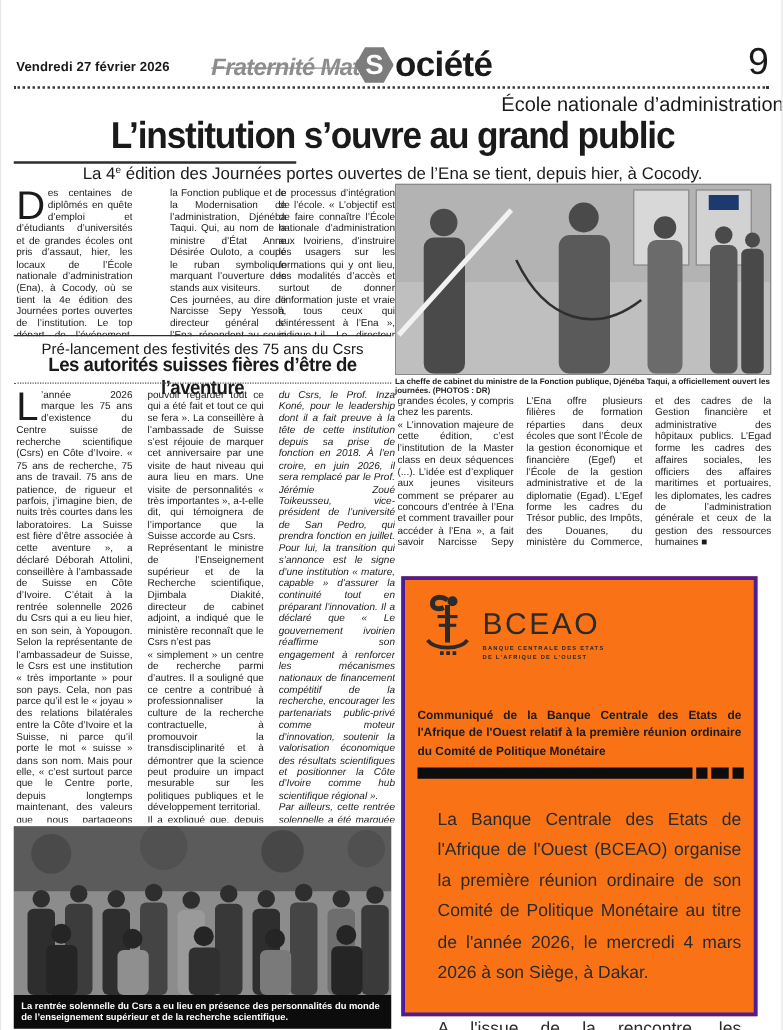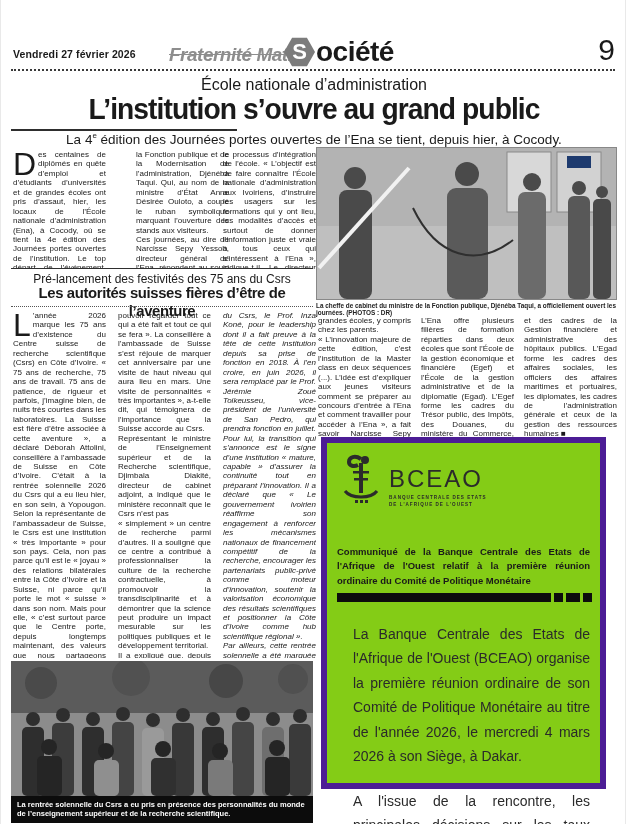--- a/index.html
+++ b/index.html
@@ -18,21 +18,21 @@
   .section { left:283px; top:36px; display:flex; align-items:center; }
   .hex { width:31px; height:31px; background:#7c7c7c; color:#fff;
     clip-path:polygon(26% 4%, 74% 4%, 100% 50%, 74% 96%, 26% 96%, 0% 50%);
     display:flex; align-items:center; justify-content:center;
     font-size:22px; font-weight:bold; }
   .section-rest { font-size:28px; font-weight:bold; letter-spacing:-.5px; margin-left:1px; }
   .pagenum { right:10px; top:33px; font-size:30px; }
   .head-rule { left:10px; right:10px; top:69px; border-top:2px dotted #3a3a3a; }
 
   
-  .a1-kicker { left:0; top:76px; width:626px; text-align:center; font-size:16px; }
+  .a1-kicker { left:0; top:76px; width:626px; text-align:right; font-size:16px; }
   .a1-headline { left:0; top:92px; width:626px; text-align:center; font-size:30px;
     font-weight:bold; letter-spacing:-1px; transform:scaleX(.94); }
   .a1-hl-rule { left:10px; top:129px; width:226px; border-top:2px solid #2e2e2e; }
   .a1-deck { left:0; top:131px; width:626px; text-align:center; font-size:13.5px; }
   .a1-deck sup { font-size:8px; }
 
   
   .col { width:93px; font-size:8px; line-height:1.18; text-align:justify;
     overflow:hidden; white-space:pre-line; hyphens:auto; }
   .dropcap { float:left; font-size:32px; line-height:.8; padding:2px 2px 0 0; white-space:normal; }
@@ -61,22 +61,22 @@
   .c-a2-2 { left:117px; top:311px; height:347px; }
   .c-a2-3 { left:222px; top:311px; height:347px;font-style:italic; }
 
   
   .photo2 { left:10px; top:661px; width:302px; height:135px; background:#777; }
   .photo2 svg { display:block; }
   .cap2 { left:10px; top:796px; width:302px; min-height:26px; background:#0c0c0c; color:#fff;
     font-size:7.5px; font-weight:bold; padding:4px 6px; line-height:1.25; }
 
   
-  .combox { left:320px; top:437px; width:285px; height:352px; border:6px solid #4c1d95;
-    padding:10px 8px 8px 10px; background:#84cc16; }
+  .combox { left:320px; top:461px; width:285px; height:352px; border:3px solid #4c1d95;
+    padding:10px 8px 8px 10px; background:#f97316; }
   .logo-row { display:flex; align-items:flex-start; gap:8px; margin-left:4px; }
   .logo-mark { width:40px; height:52px; }
   .logo-texts { padding-top:12px; }
   .logo-word { font-size:24px; letter-spacing:2px; color:#2b2b2b; font-weight:500; }
   .logo-sub { font-size:4.6px; font-weight:bold; letter-spacing:1px; color:#2b2b2b; margin-top:2px; }
   .com-title { margin-top:38px; font-size:9.5px; font-weight:bold; line-height:1.5;
     text-align:justify; padding-right:2px; }
   .com-bar { margin-top:5px; display:flex; align-items:center; height:9px; }
   .com-bar .long { flex:1; background:#0d0d0d; height:9px; }
   .com-bar .sq { width:9px; height:9px; background:#0d0d0d; margin-left:3px; }
@@ -194,21 +194,21 @@
           <rect x="83" y="99" width="25" height="36" rx="5" fill="#8f8f8f"></rect>
         <circle cx="152" cy="88" r="8"></circle>
           <rect x="140" y="97" width="25" height="38" rx="5" fill="#303030"></rect>
         <circle cx="209" cy="90" r="8"></circle>
           <rect x="197" y="99" width="25" height="36" rx="5" fill="#7a7a7a"></rect>
         <circle cx="266" cy="87" r="8"></circle>
           <rect x="254" y="96" width="25" height="39" rx="5"></rect>
       </g>
     </svg>
   </div>
-  <div class="abs cap2">La rentrée solennelle du Csrs a eu pris en présence des personnalités du monde de l’enseignement supérieur et de la recherche scientifique.</div>
+  <div class="abs cap2">La rentrée solennelle du Csrs a eu lieu en présence des personnalités du monde de l’enseignement supérieur et de la recherche scientifique.</div>
 
   <div class="abs combox">
     <div class="logo-row">
       <svg class="logo-mark" viewBox="0 0 40 52">
         <path d="M20 6 C14 2, 8 4, 8 9 C8 13, 13 14, 17 12" stroke="#2b2b2b" stroke-width="4" fill="none"></path>
         <circle cx="24" cy="7" r="4" fill="#2b2b2b"></circle>
         <rect x="18" y="10" width="4" height="30" fill="#2b2b2b"></rect>
         <rect x="12" y="18" width="16" height="2.5" fill="#2b2b2b"></rect>
         <rect x="13" y="25" width="14" height="2.5" fill="#2b2b2b"></rect>
         <path d="M4 38 C10 46, 30 46, 36 38" stroke="#2b2b2b" stroke-width="3" fill="none"></path>

